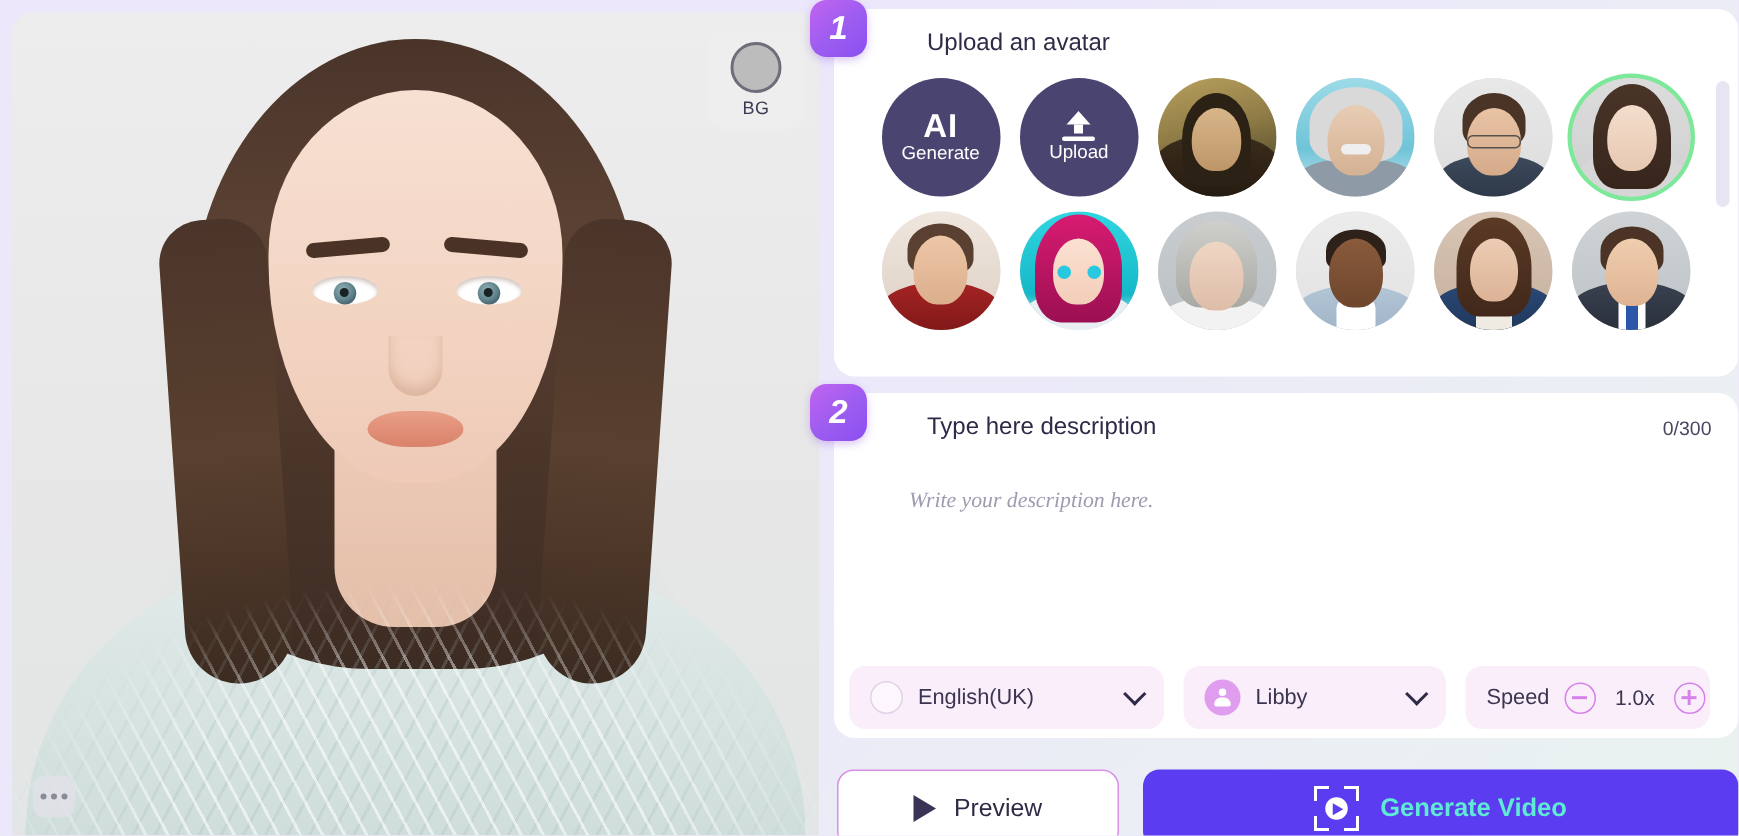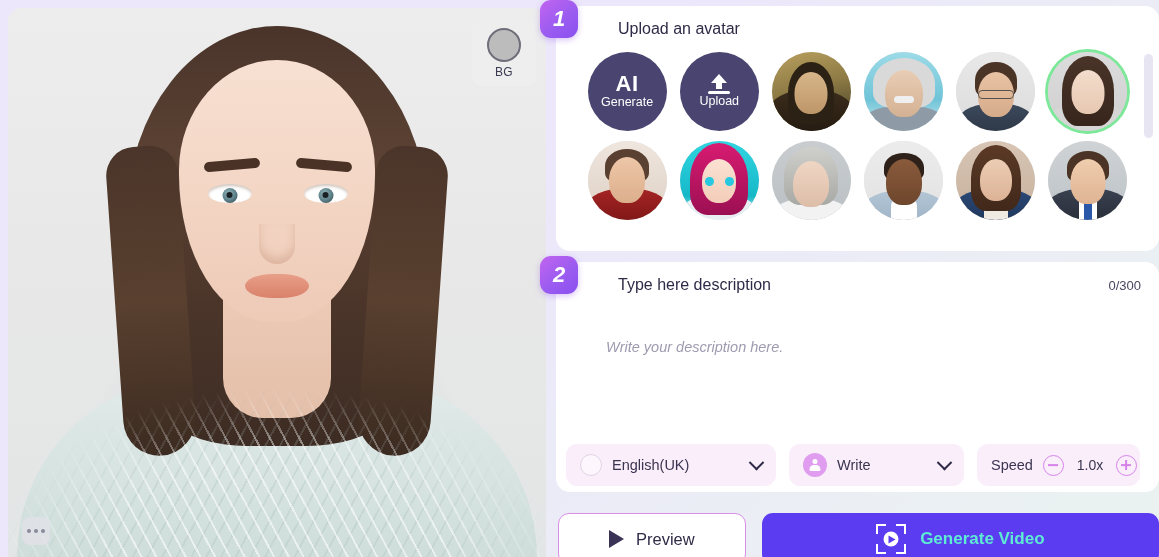--- a/index.html
+++ b/index.html
@@ -218,22 +218,23 @@
   .scrollbar-thumb {
     width: 9px; height: 84px; border-radius: 6px;
     background: #e7e5f2; cursor: pointer;
   }
 
   .desc-placeholder {
     padding: 14px 30px 0 30px;
     font-size: 14.5px; color: #9e9bb0; font-style: italic;
   }
   .desc-area {
-    position:absolute; left:20px; top:63px; right:20px; height: 170px;
+    position:absolute; left:20px; top:50px; right:20px; height: 170px;
     cursor: text;
+    font-family: Liberation Serif, serif;
   }
 
   
   .selector-row {
     position: absolute; left: 0; top: 444px;
     width: 603px; height: 42px;
     display: flex; gap: 13px; padding: 0 0 0 10px;
   }
   .pill {
     background: #fbeefb;
@@ -520,21 +521,21 @@
       <div class="pill" id="pill-lang">
         <div class="flag-circle"></div>
         <div class="pill-text">English(UK)</div>
         <div class="chev"></div>
       </div>
 
       <div class="pill" id="pill-voice">
         <div class="voice-circle">
             <div class="person-glyph"></div>
           </div>
-        <div class="pill-text">Write</div>
+        <div class="pill-text">Libby</div>
         <div class="chev"></div>
       </div>
 
       <div class="pill" id="pill-speed">
         <div class="pill-text">Speed</div>
         <div class="spd-btn" style="margin-left:auto"></div>
         <div class="spd-value">1.0x</div>
         <div class="spd-btn plus"></div>
       </div>
 

